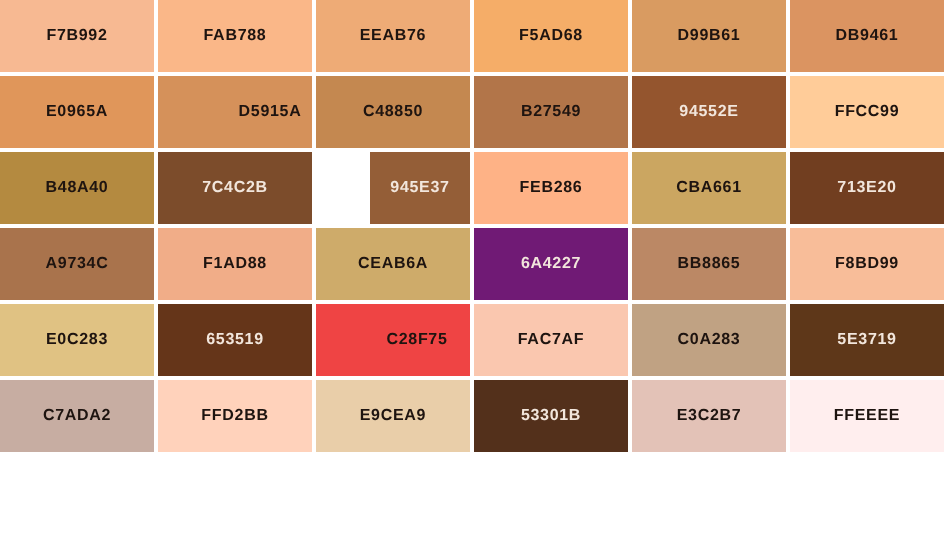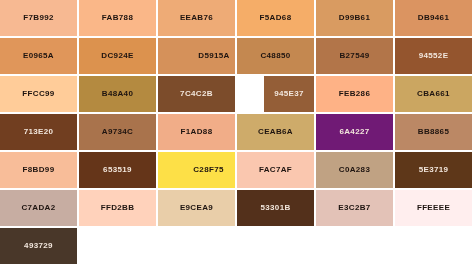--- a/index.html
+++ b/index.html
@@ -63,23 +63,20 @@
     </div>
     <div class="swatch light" style="background: rgb(217, 155, 97);">
       <span class="swatch-label">D99B61</span>
     </div>
     <div class="swatch light" style="background: rgb(219, 148, 97);">
       <span class="swatch-label">DB9461</span>
     </div>
     <div class="swatch light" style="background: rgb(224, 150, 90);">
       <span class="swatch-label">E0965A</span>
     </div>
-    <div class="swatch light" style="background: rgb(220, 146, 78);">
-      <span class="swatch-label">DC924E</span>
-    </div>
     <div class="swatch light" style="background: rgb(213, 145, 90); padding-left: 35px;">
       <span class="swatch-label">D5915A</span>
     </div>
     <div class="swatch light" style="background: rgb(196, 136, 80);">
       <span class="swatch-label">C48850</span>
     </div>
     <div class="swatch light" style="background: rgb(178, 117, 73);">
       <span class="swatch-label">B27549</span>
     </div>
     <div class="swatch dark" style="background: rgb(148, 85, 46);">
@@ -117,24 +114,27 @@
     </div>
     <div class="swatch dark" style="background: #701a75;">
       <span class="swatch-label">6A4227</span>
     </div>
     <div class="swatch light" style="background: rgb(187, 136, 101);">
       <span class="swatch-label">BB8865</span>
     </div>
     <div class="swatch light" style="background: rgb(248, 189, 153);">
       <span class="swatch-label">F8BD99</span>
     </div>
+    <div class="swatch light" style="background: rgb(224, 194, 131);">
+      <span class="swatch-label">E0C283</span>
+    </div>
     <div class="swatch dark" style="background: rgb(101, 53, 25);">
       <span class="swatch-label">653519</span>
     </div>
-    <div class="swatch light" style="background: #fde047; padding-left: 24px;">
+    <div class="swatch light" style="background: #ef4444; padding-left: 24px;">
       <span class="swatch-label">C28F75</span>
     </div>
     <div class="swatch light" style="background: rgb(250, 199, 175);">
       <span class="swatch-label">FAC7AF</span>
     </div>
     <div class="swatch light" style="background: rgb(192, 162, 131);">
       <span class="swatch-label">C0A283</span>
     </div>
     <div class="swatch dark" style="background: rgb(94, 55, 25);">
       <span class="swatch-label">5E3719</span>
@@ -150,19 +150,16 @@
     </div>
     <div class="swatch dark" style="background: rgb(83, 48, 27);">
       <span class="swatch-label">53301B</span>
     </div>
     <div class="swatch light" style="background: rgb(227, 194, 183);">
       <span class="swatch-label">E3C2B7</span>
     </div>
     <div class="swatch light" style="background: rgb(255, 238, 238);">
       <span class="swatch-label">FFEEEE</span>
     </div>
-    <div class="swatch dark" style="background: rgb(73, 55, 41);">
-      <span class="swatch-label">493729</span>
-    </div>
     <div class="swatch filler"></div>
     <div class="swatch filler"></div>
     <div class="swatch filler"></div>
   </div>
 
 </body></html>

